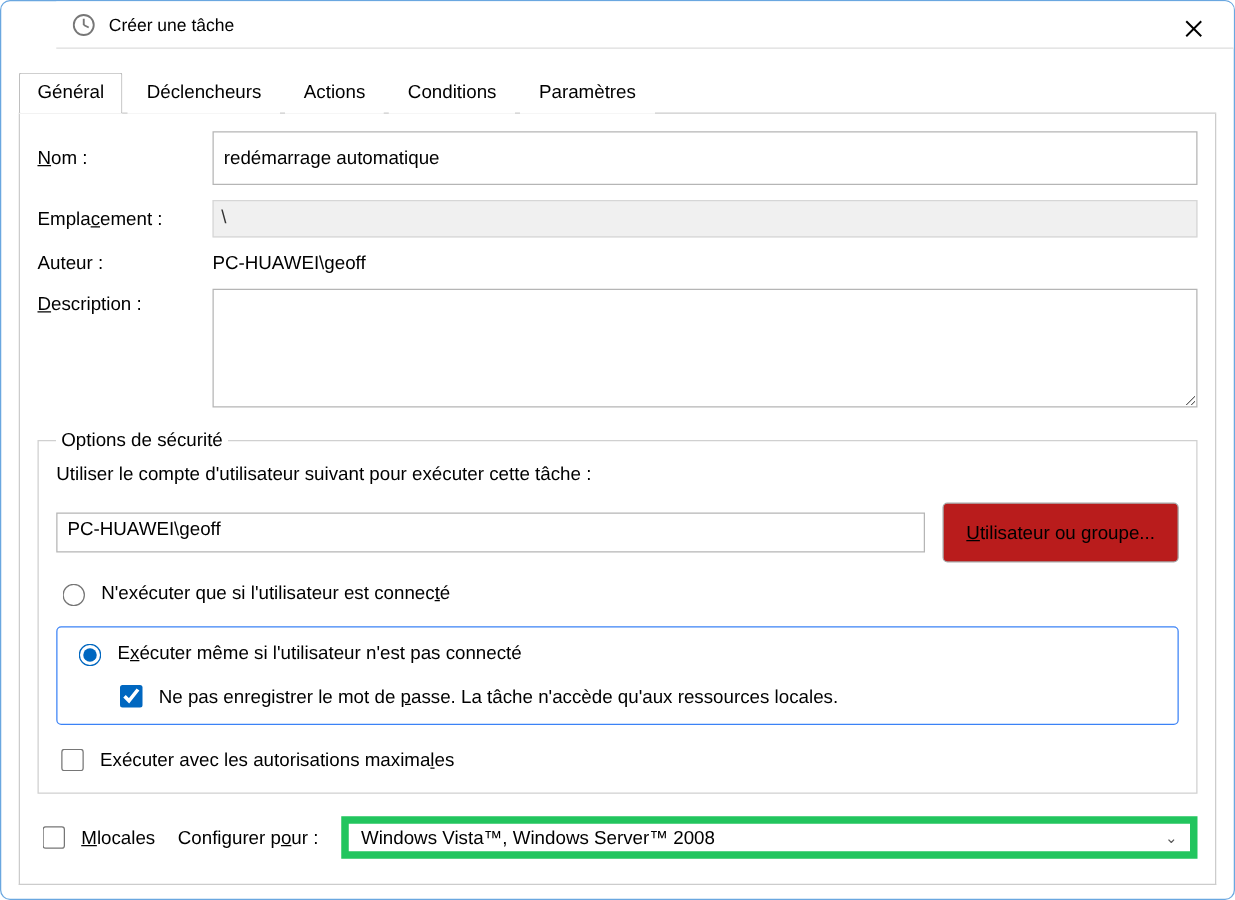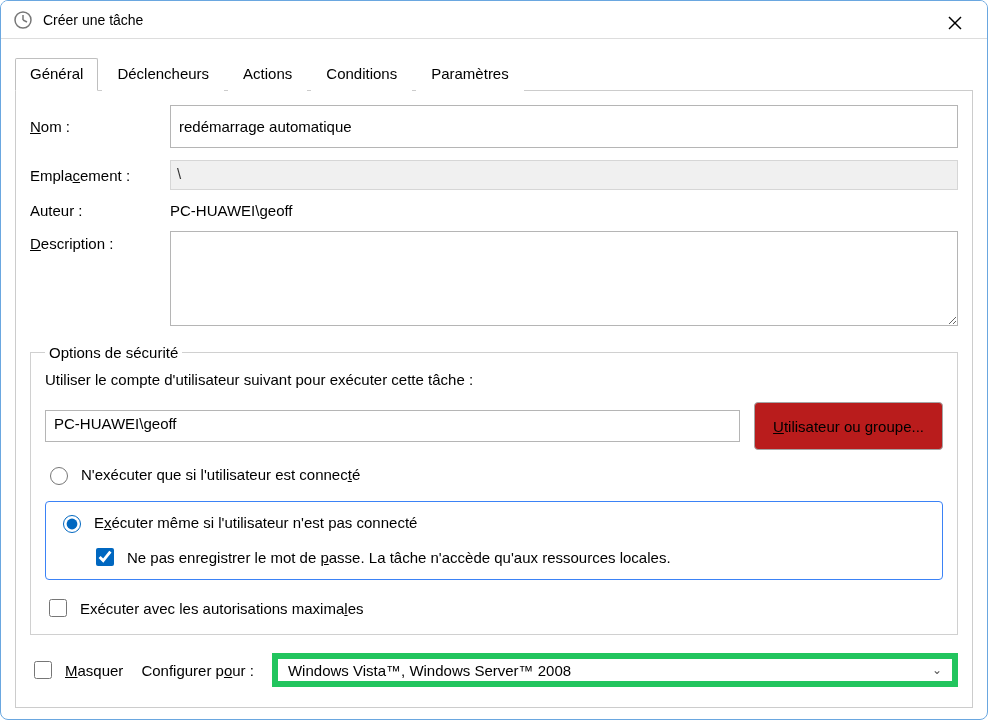--- a/index.html
+++ b/index.html
@@ -1,21 +1,21 @@
 <!DOCTYPE html>
 <html><head>
 <meta charset="utf-8">
 <style>
   * { box-sizing: border-box; }
   html, body { margin:0; padding:0; font-family: "Segoe UI", Tahoma, sans-serif; font-size:14px; color:#000; background:#fff; }
   .window {
     width:988px; height:720px; border:1px solid #6aa7e0; border-radius:8px; overflow:hidden; position:relative; background:#fff;
   }
   .titlebar {
-    display:flex; align-items:center; height:38px; padding:0 12px; border-bottom:1px solid #ddd; background:#fff;
+    display:flex; align-items:center; height:38px; padding:0 12px; border-bottom:1px solid #ddd; background:#fff;margin-left:44px;
   }
   .titlebar .app-icon { width:20px; height:20px; margin-right:10px; display:flex; align-items:center; justify-content:center;}
   .titlebar .title { font-size:14px; }
   .close-btn {
     position:absolute; top:8px; right:18px; width:28px; height:28px; display:flex; align-items:center; justify-content:center; font-size:16px; cursor:pointer;
   }
   .content { padding:18px 14px 12px 14px; }
   .tabs { display:flex; border-bottom:1px solid #ccc; }
   .tab {
     padding:6px 14px 8px 14px; border:1px solid transparent; border-bottom:none; margin-right:4px; font-size:15px; cursor:pointer;
@@ -167,21 +167,21 @@
             </span>
           </label>
 
         </div>
       </fieldset>
 
       <div class="bottom-row">
         <label class="chk-wrap">
           <input type="checkbox" style="">
           <span class="label2">
-            <span class="ul">M</span><span>asquer</span>
+            <span class="ul">M</span><span>locales</span>
           </span>
         </label>
         <span class="label2">
           <span>Configurer p</span><span class="ul">o</span><span>ur :</span>
         </span>
         <div class="select-box">
           <span>Windows Vista™, Windows Server™ 2008</span>
           <span class="chev">⌄</span>
         </div>
       </div>

